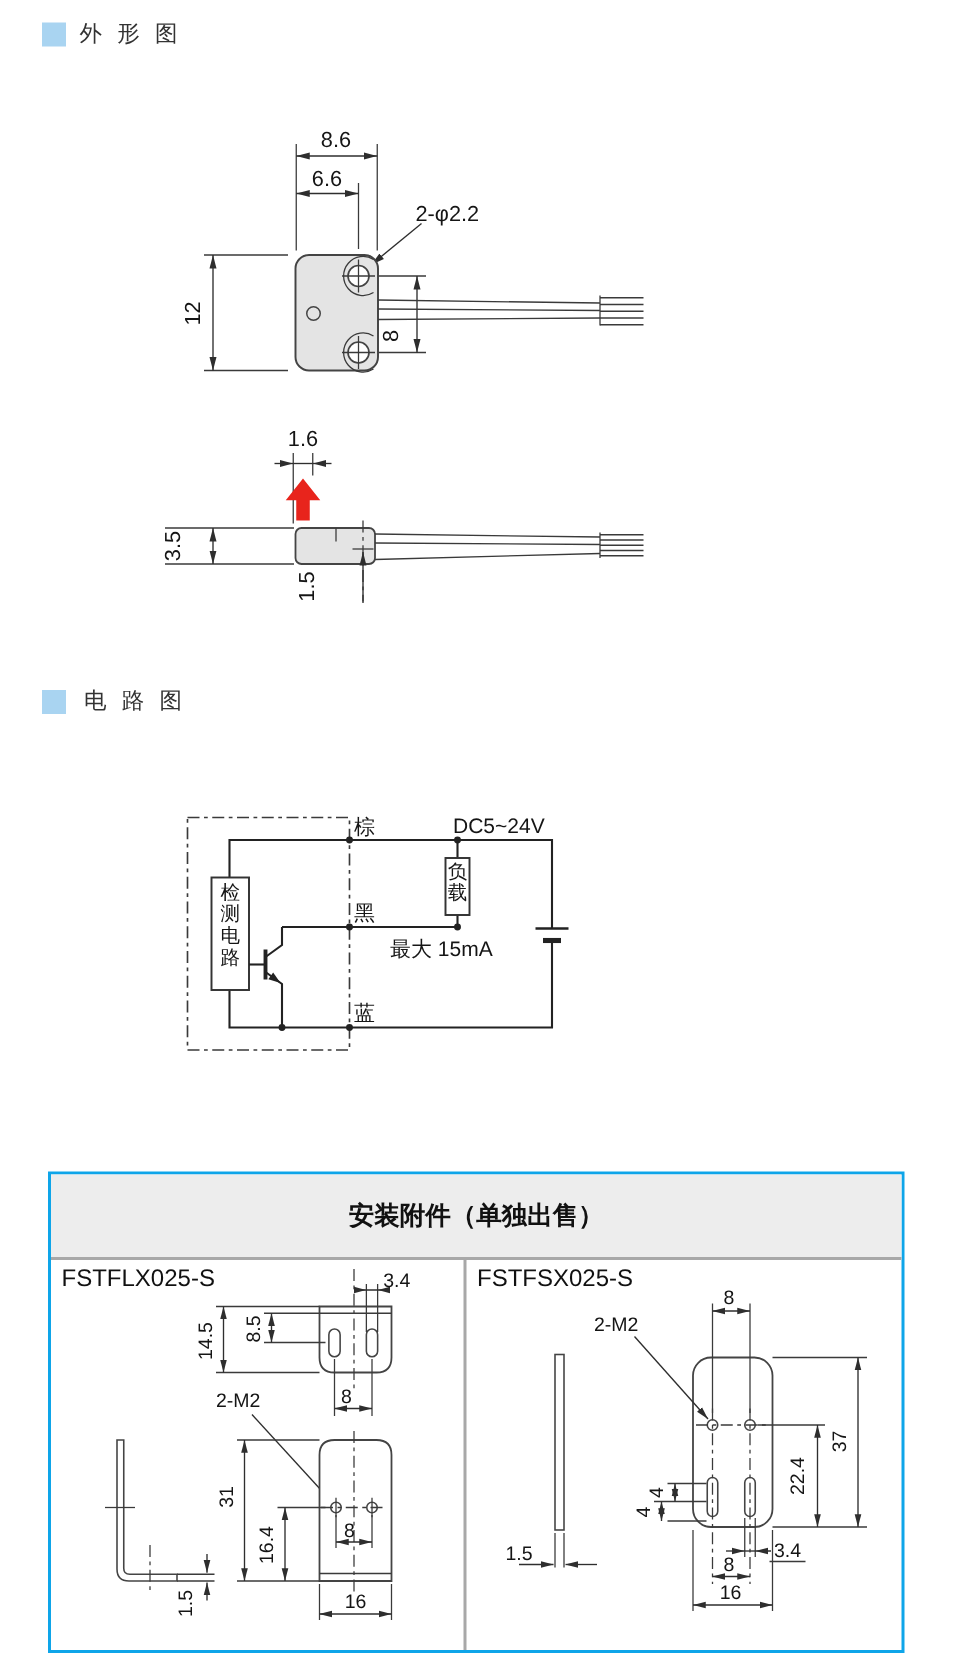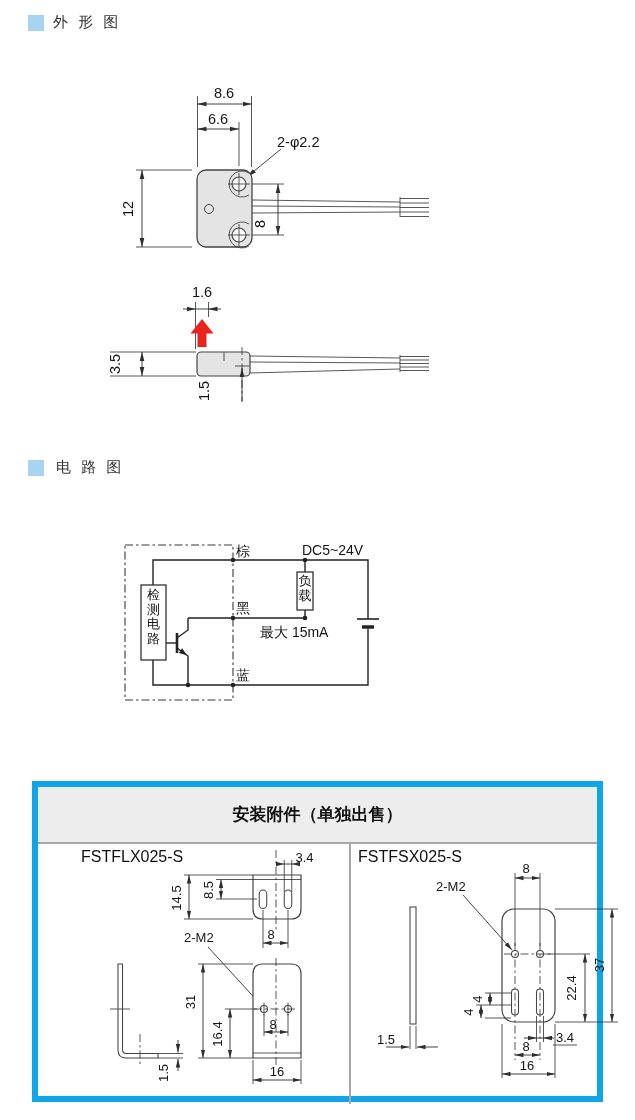--- a/index.html
+++ b/index.html
@@ -13,25 +13,25 @@
   svg text{font-family:"Liberation Sans","DejaVu Sans",sans-serif;fill:#151515;}
   .dm{font-size:13px;}
   .dm-lg{font-size:14.5px;}
   .cn{font-size:14px;}
   .fill{fill:#e4e4e4;}
   .white{fill:#ffffff;}
   .thin{stroke:#3a3a3a;stroke-width:0.85;fill:none;}
   .dim{stroke:#2e2e2e;stroke-width:0.9;fill:none;}
   .wire{stroke:#222;stroke-width:1.4;fill:none;}
   .dashdot{stroke:#3a3a3a;stroke-width:0.85;fill:none;stroke-dasharray:8 3 2.5 3;}
-  .acc{position:absolute;left:32px;top:781px;width:571px;height:321px;border:6px solid #0ea5e9;
+  .acc{position:absolute;left:32px;top:781px;width:571px;height:321px;border:2px solid #0ea5e9;
        box-sizing:border-box;background:#fff;}
   .acc-head{height:55px;background:#ededed;border-bottom:2px solid #a8a8a8;display:flex;
             align-items:center;justify-content:center;font-size:17px;font-weight:bold;color:#111;}
-  .acc-body{display:flex;height:260px;padding-left:36px;}
+  .acc-body{display:flex;height:260px;}
   .cell{position:relative;height:260px;}
   .cell-l{width:277px;border-right:2px solid #a8a8a8;box-sizing:border-box;}
   .cell-r{flex:1;}
   .model{position:absolute;left:7px;top:4px;font-size:16px;color:#111;}
   .cell svg{position:absolute;left:0;top:0;}
 </style>
 </head>
 <body>
 
 <div class="page">

